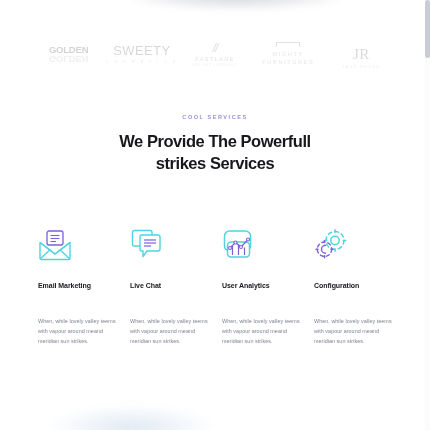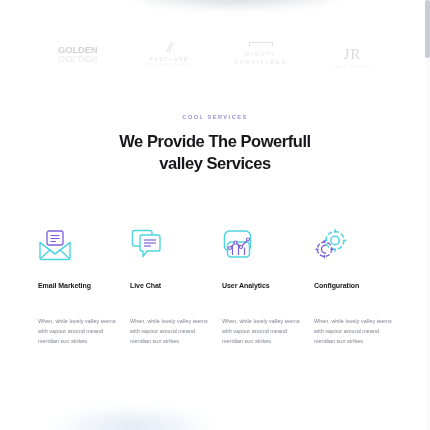--- a/index.html
+++ b/index.html
@@ -231,20 +231,24 @@
   <div class="top-shadow"></div>
   <div class="bottom-blob"></div>
 
   <div class="brand-strip">
 
     <div class="brand brand-golden">
       <div class="bw">GOLDEN</div>
       <div class="bw-mirror">GOLDEN</div>
     </div>
 
+    <div class="brand brand-sweety">
+      <div class="bw">SWEETY</div>
+      <div class="bsub">C O S M E T I C S</div>
+    </div>
 
     <div class="brand brand-fastlane">
       <div class="bmark">//</div>
       <div class="bw">FASTLANE</div>
       <div class="bsub">DELIVERY  SERVICE</div>
     </div>
 
     <div class="brand brand-mighty">
       <span class="bmark"></span>
       <div class="bw">MIGHTY</div>
@@ -253,21 +257,21 @@
 
     <div class="brand brand-jr">
       <div class="bmark">JR</div>
       <div class="bsub">JACK ROUSE</div>
     </div>
 
   </div>
 
   <div class="section-head">
     <div class="eyebrow">COOL SERVICES</div>
-    <h2 class="headline">We Provide The Powerfull valley Services</h2>
+    <h2 class="headline">We Provide The Powerfull strikes Services</h2>
   </div>
 
   <div class="features">
 
     <div class="feature">
       <div class="feature-icon">
         <svg width="34" height="32" viewBox="0 0 34 32" fill="none">
           <rect x="9" y="2" width="16" height="14" rx="2" stroke="#7b61d9" stroke-width="1.3" fill="#ffffff"></rect>
           <line x1="12.5" y1="6.5" x2="21.5" y2="6.5" stroke="#7b61d9" stroke-width="1.1"></line>
           <line x1="12.5" y1="9.5" x2="21.5" y2="9.5" stroke="#7b61d9" stroke-width="1.1"></line>

